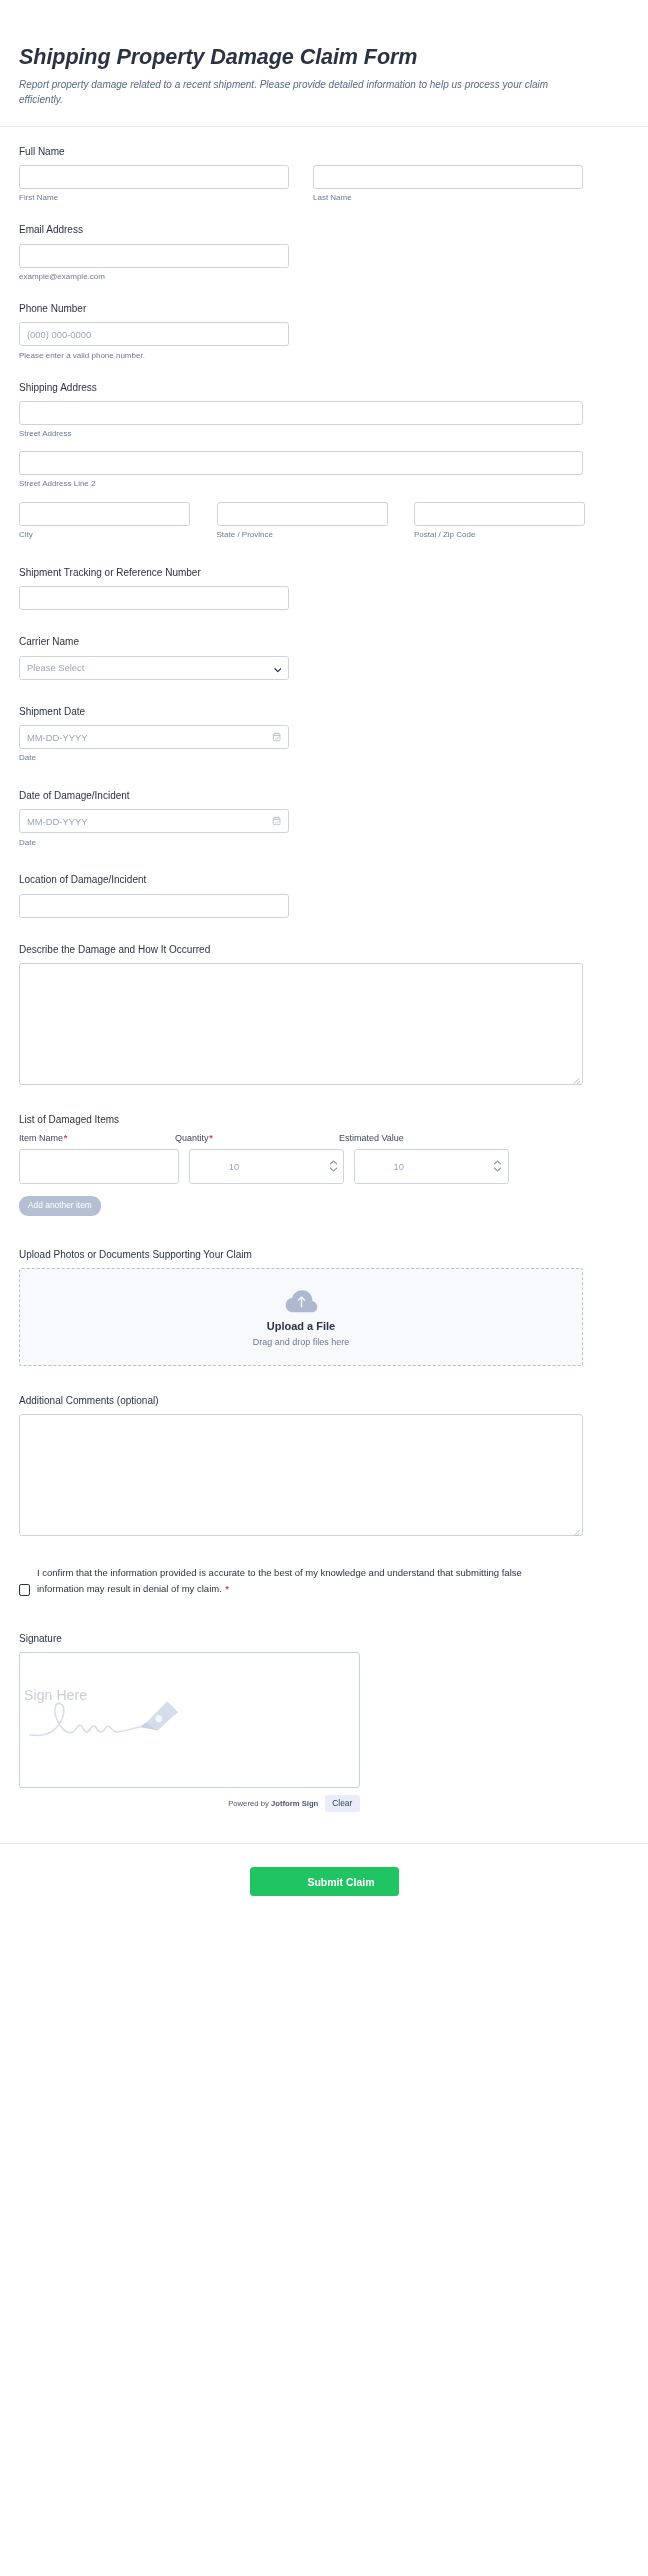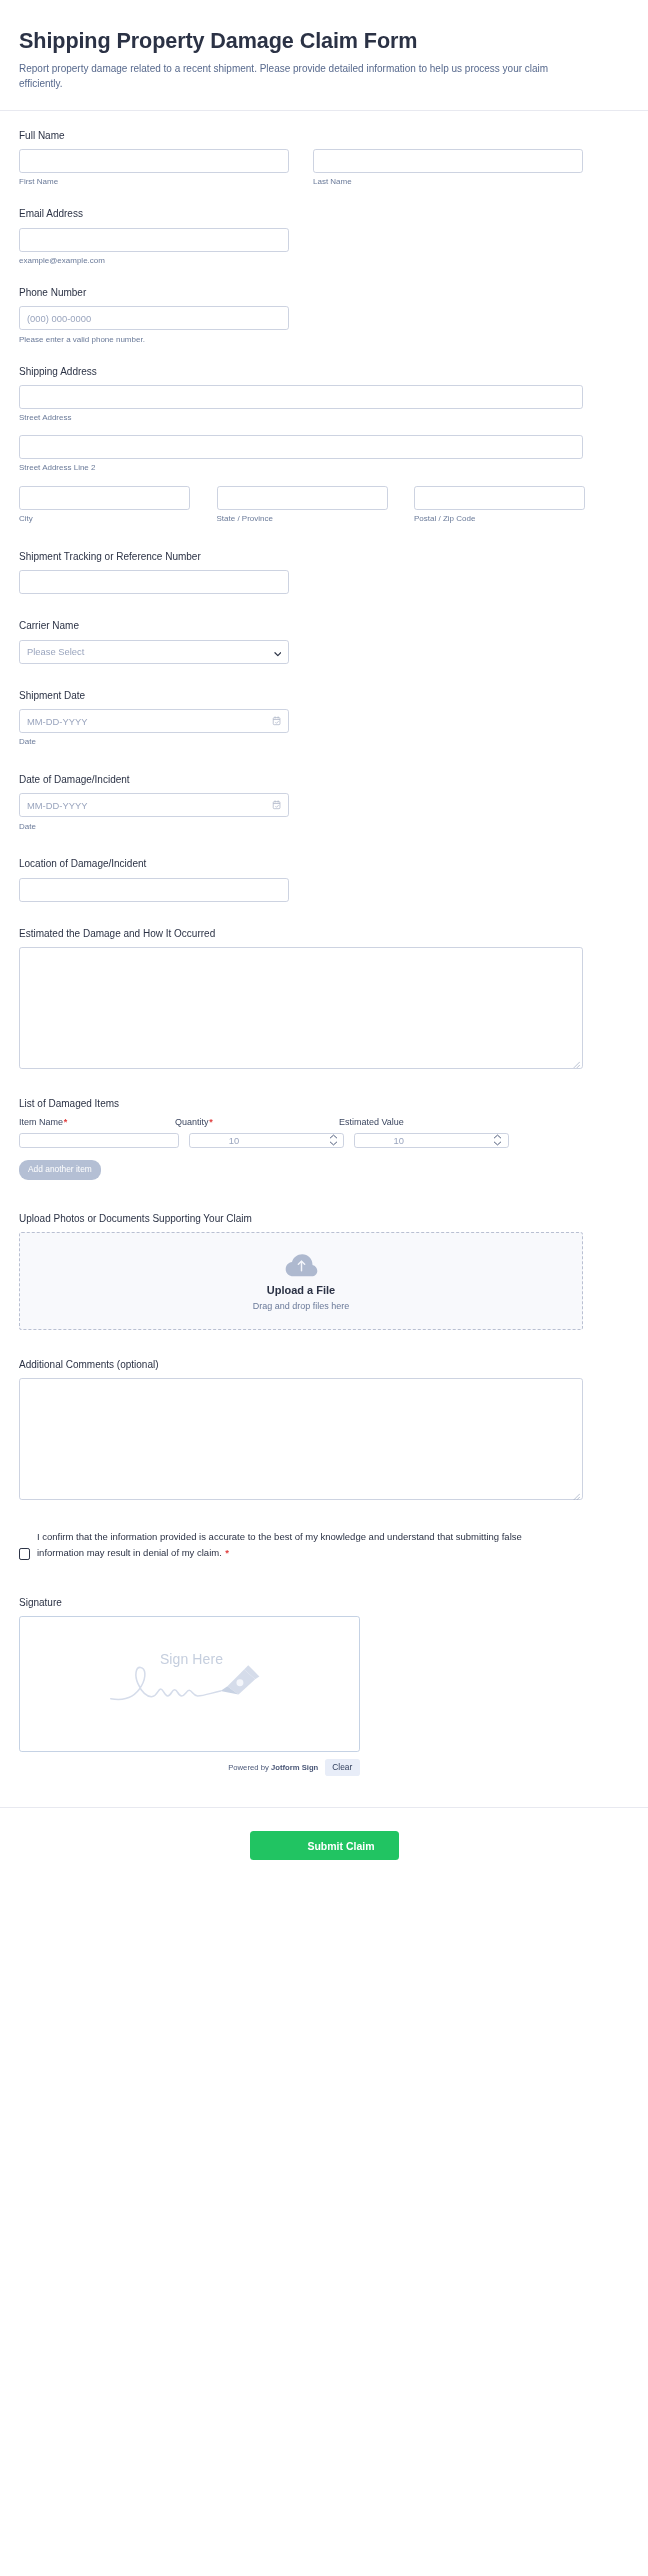--- a/index.html
+++ b/index.html
@@ -7,21 +7,21 @@
   body {
     width:648px;
     background:#ffffff;
     font-family:"Liberation Sans", sans-serif;
     color:#2c3345;
     -webkit-font-smoothing:antialiased;
   }
   .page { width:648px; margin:0 auto; background:#fff; position:relative; }
 
   
-  .form-header { padding:28px 19px 18px 19px; }
+  .form-header { padding:44px 19px 18px 19px;font-style:italic; }
   .form-title {
     font-size:21.6px; line-height:1.2; font-weight:bold;
     color:#2b3245; margin:0 0 7px 0; letter-spacing:-0.1px;
   }
   .form-subtitle {
     font-size:10px; line-height:1.55; color:#57698d;
     margin:0; max-width:557px; font-weight:normal;
   }
   .header-rule { height:0.7px; background:#e8e9f0; width:100%; }
 
@@ -89,21 +89,21 @@
   
   .items-head { display:flex; margin-bottom:5.6px; }
   .items-head > div { font-size:9px; color:#3c4760; }
   .ih-1 { width:156px; }
   .ih-2 { width:164px; }
   .ih-3 { width:164px; }
   .items-row { display:flex; }
   .items-row .cell-1 { width:160px; margin-right:9.8px; }
   .items-row .cell-2 { width:155px; margin-right:9.8px; position:relative; }
   .items-row .cell-3 { width:155px; position:relative; }
-  .items-row .inp { width:100%; height:15px;padding-left:39px; }
+  .items-row .inp { width:100%; height:35px;padding-left:39px; }
   .stepper {
     position:absolute; right:6.3px; top:50%; transform:translateY(-50%);
     display:flex; flex-direction:column; gap:2.1px; width:9px;
   }
   .stepper svg { display:block; }
   .add-btn {
     margin-top:12.5px; background:#b4bfd4; color:#ffffff; border:none;
     border-radius:9px; padding:0 9px; height:19.5px; font-size:8.4px;
     font-family:"Liberation Sans", sans-serif; cursor:pointer;
     display:inline-block; line-height:19.5px;
@@ -128,21 +128,21 @@
   }
   .consent-text { font-size:9.5px; line-height:1.62; color:#2b3245; }
 
   
   .sig-pad {
     width:341px; height:136px; border:0.7px solid #c5d2e4; border-radius:2.8px;
     background:#fff; position:relative; cursor:crosshair; overflow:hidden;
   }
   .sig-inner {
     position:absolute; left:4px; right:0; top:50%; transform:translateY(-56%);
-    display:flex; flex-direction:column; align-items:center;
+    display:flex; flex-direction:column; 
   }
   .sig-here {
     font-size:14px; color:#c5cede; margin-bottom:-9.8px; letter-spacing:0.1px;
   }
   .sig-foot {
     width:341px; display:flex; align-items:center; justify-content:flex-end;
     margin-top:6.3px; gap:6.3px;
   }
   .powered { font-size:7.7px; color:#4b5878; }
   .powered b { color:#4b5878; }
@@ -277,21 +277,21 @@
       </div>
       <span class="sublabel">Date</span>
     </div>
 
     <div class="field" style="margin-top:25px;">
       <label class="field-label">Location of Damage/Incident</label>
       <input class="inp w-half" type="text" value="" style="">
     </div>
 
     <div class="field" style="margin-top:25px;">
-      <label class="field-label">Estimated the Damage and How It Occurred</label>
+      <label class="field-label">Describe the Damage and How It Occurred</label>
       <div class="ta-wrap">
         <textarea class="ta" style=""></textarea>
         <span class="ta-grip">
           <svg viewBox="0 0 10 10" width="7.7" height="7.7">
             <line x1="9" y1="1" x2="1" y2="9" stroke="#9aa5be" stroke-width="0.9"></line>
             <line x1="9" y1="5" x2="5" y2="9" stroke="#9aa5be" stroke-width="0.9"></line>
           </svg>
         </span>
       </div>
     </div>

